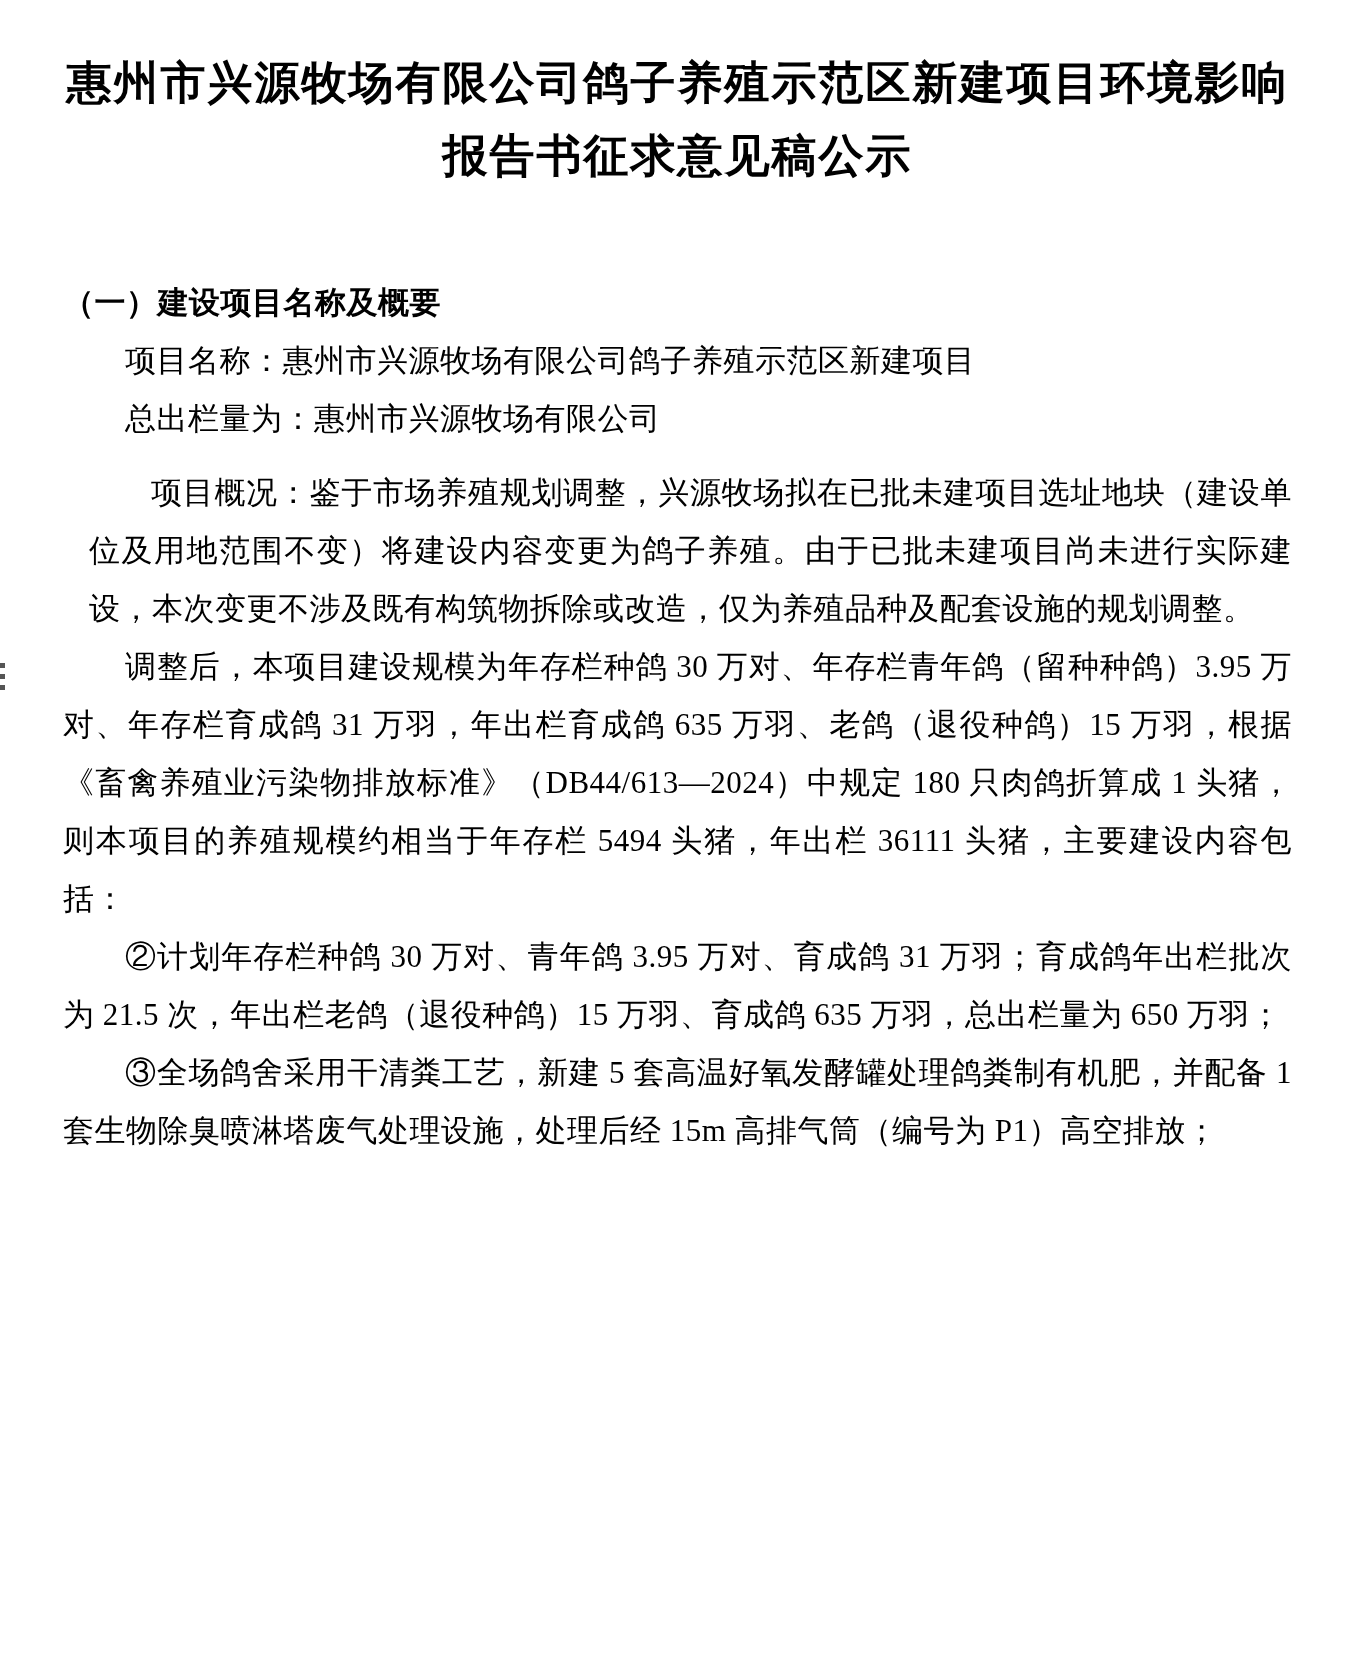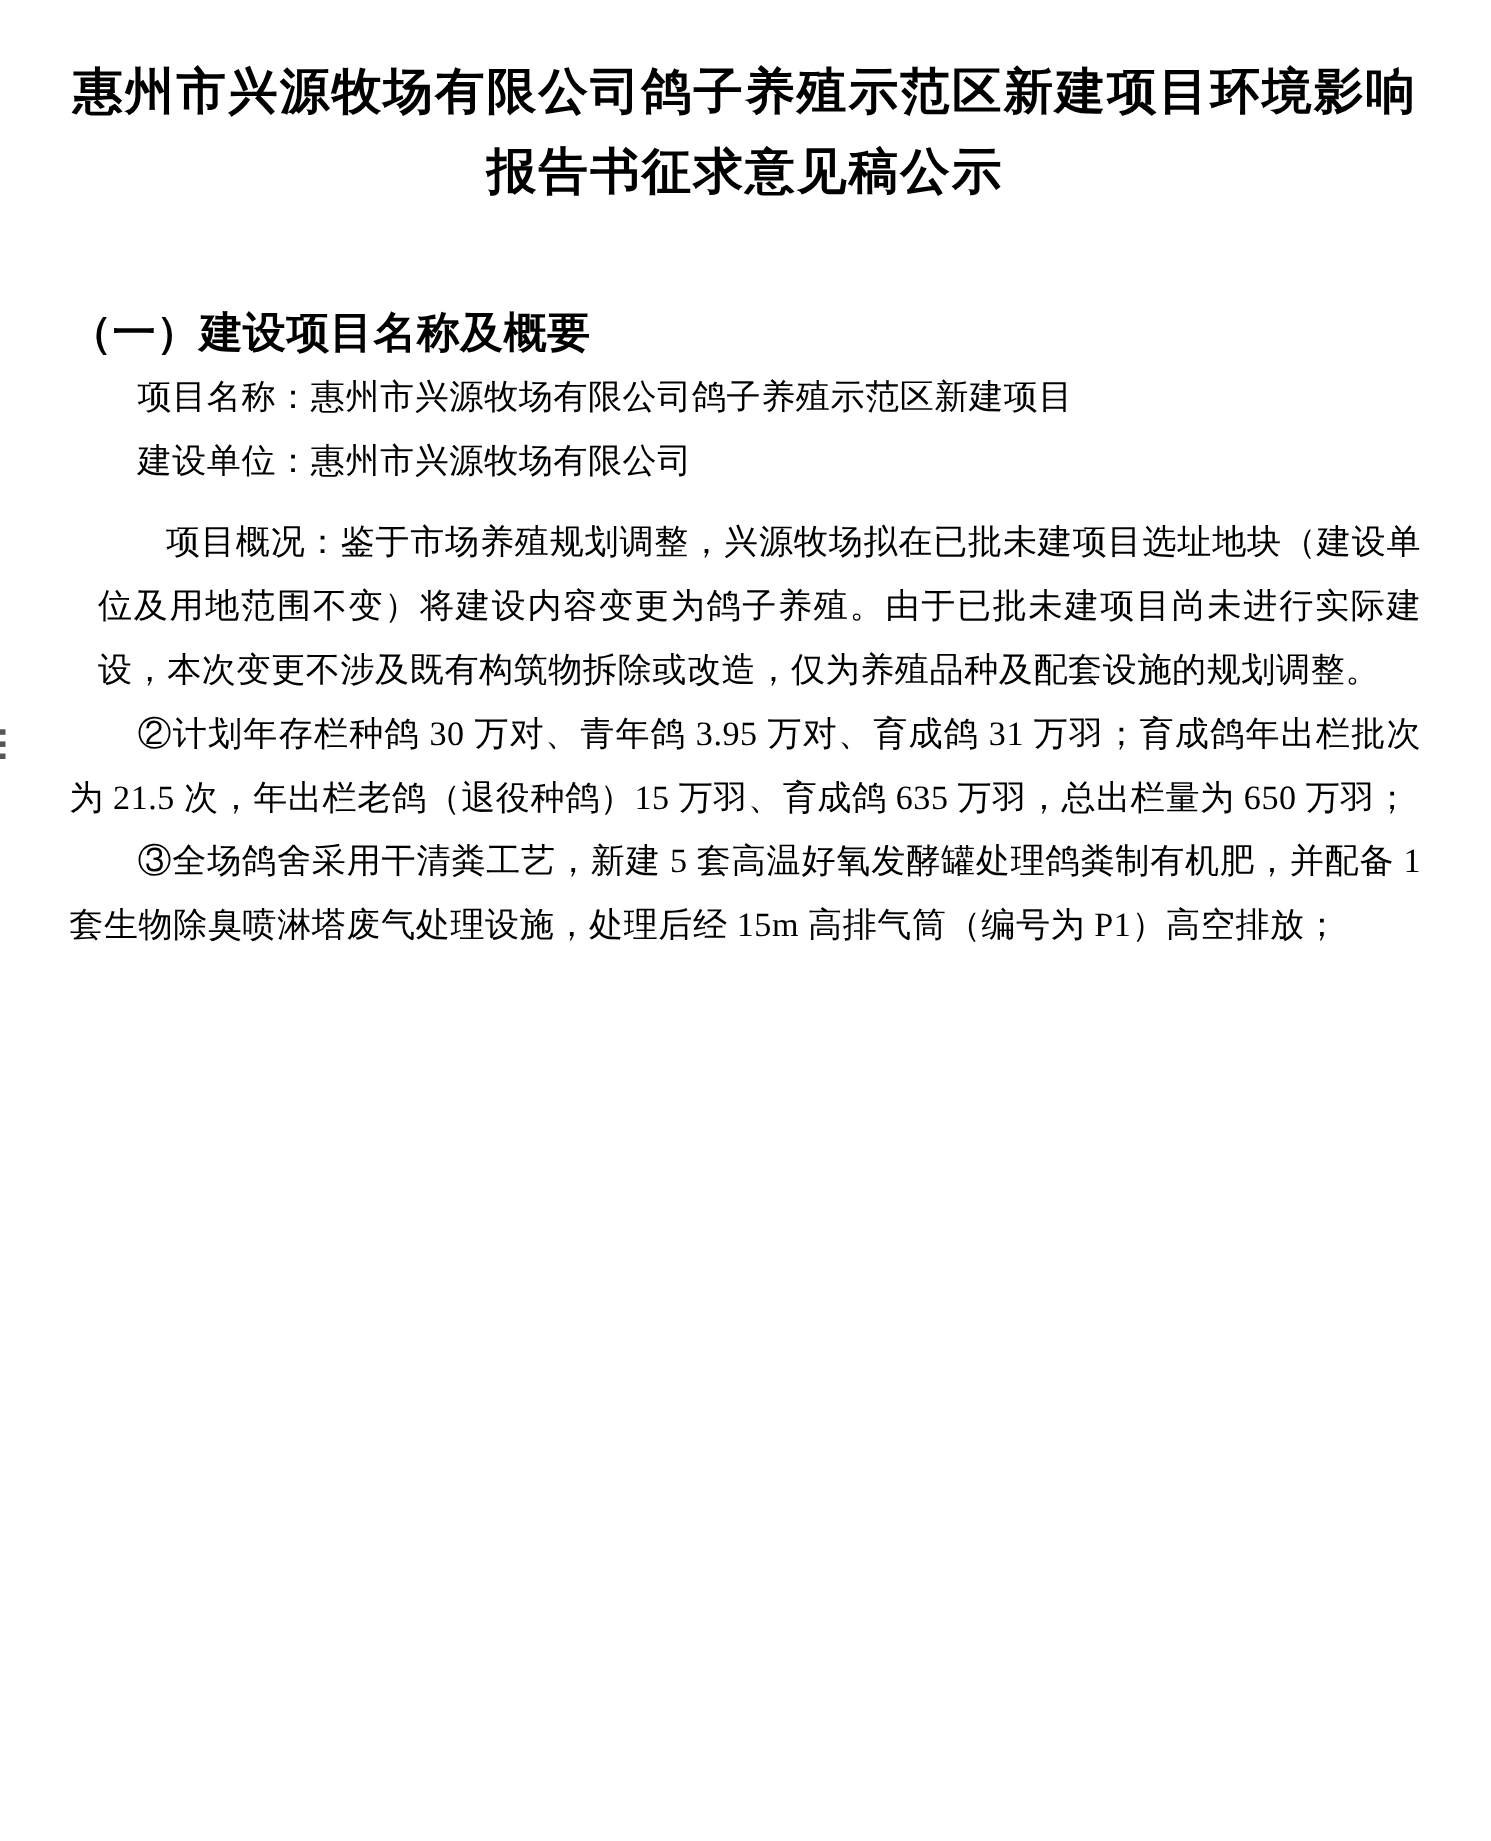--- a/index.html
+++ b/index.html
@@ -37,21 +37,21 @@
     font-size: 31px;
     line-height: 58px;
     letter-spacing: 0.5px;
     text-align: justify;
   }
   .para {
     margin: 0;
     text-indent: 2em;
   }
   .heading {
-    font-size: 39px;
+    font-size: 31px;
     font-weight: 700;
     line-height: 58px;
     margin: 0;
     text-indent: 0;
   }
   .gap-lg { margin-top: 28px; }
   .gap-sm { margin-top: 16px; margin-left: 26px; }
   
   .edge-marker {
     position: absolute;
@@ -79,19 +79,20 @@
   </div>
 
   <h1 class="doc-title">
     <span class="title-line">惠州市兴源牧场有限公司鸽子养殖示范区新建项目环境影响</span>
     <span class="title-line">报告书征求意见稿公示</span>
   </h1>
 
   <div class="body-text">
     <h2 class="heading">（一）建设项目名称及概要</h2>
     <p class="para">项目名称：惠州市兴源牧场有限公司鸽子养殖示范区新建项目</p>
-    <p class="para">建设单位：惠州市兴源牧场有限公司</p>
+    <p class="para">总出栏量为：惠州市兴源牧场有限公司</p>
     <p class="para gap-sm">项目概况：鉴于市场养殖规划调整，兴源牧场拟在已批未建项目选址地块（建设单位及用地范围不变）将建设内容变更为鸽子养殖。由于已批未建项目尚未进行实际建设，本次变更不涉及既有构筑物拆除或改造，仅为养殖品种及配套设施的规划调整。</p>
+    <p class="para">调整后，本项目建设规模为年存栏种鸽 30 万对、年存栏青年鸽（留种种鸽）3.95 万对、年存栏育成鸽 31 万羽，年出栏育成鸽 635 万羽、老鸽（退役种鸽）15 万羽，根据《畜禽养殖业污染物排放标准》（DB44/613—2024）中规定 180 只肉鸽折算成 1 头猪，则本项目的养殖规模约相当于年存栏 5494 头猪，年出栏 36111 头猪，主要建设内容包括：</p>
     <p class="para">②计划年存栏种鸽 30 万对、青年鸽 3.95 万对、育成鸽 31 万羽；育成鸽年出栏批次为 21.5 次，年出栏老鸽（退役种鸽）15 万羽、育成鸽 635 万羽，总出栏量为 650 万羽；</p>
     <p class="para">③全场鸽舍采用干清粪工艺，新建 5 套高温好氧发酵罐处理鸽粪制有机肥，并配备 1 套生物除臭喷淋塔废气处理设施，处理后经 15m 高排气筒（编号为 P1）高空排放；</p>
   </div>
 
 </div>
 
 </body></html>

